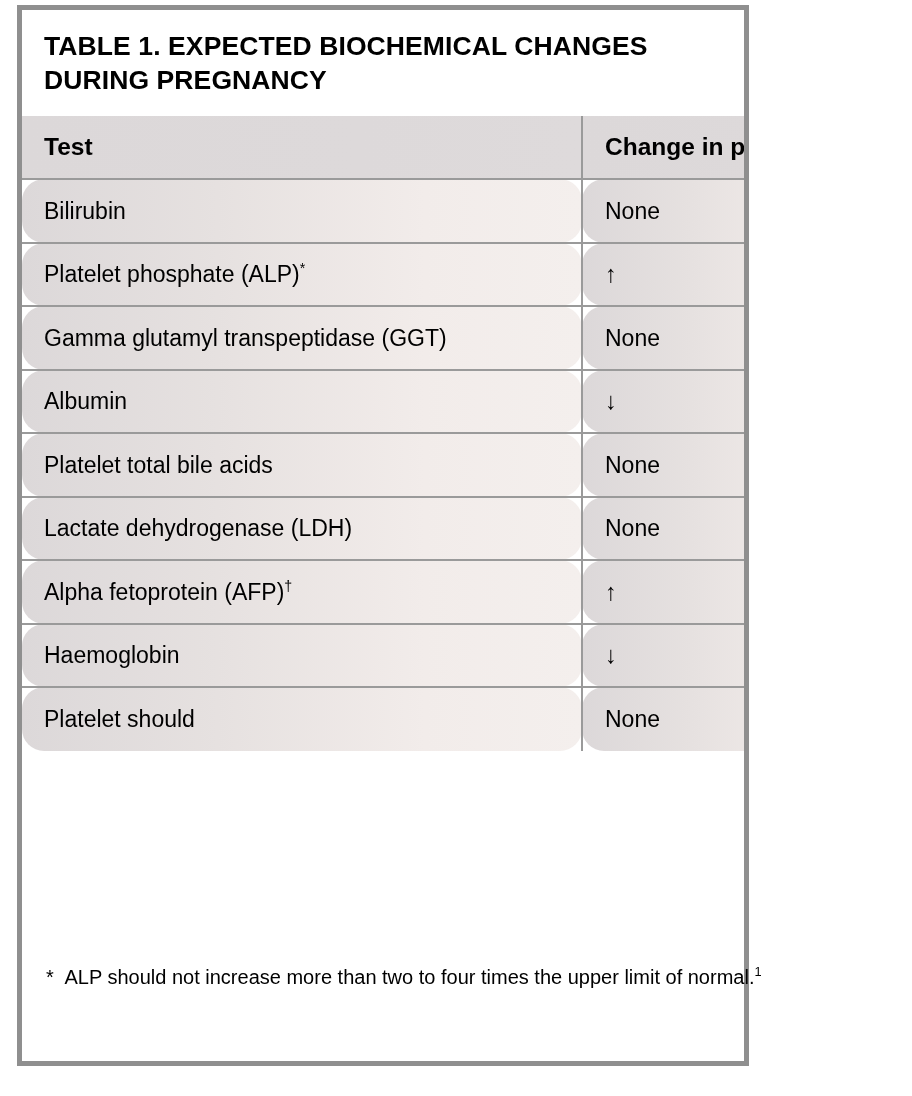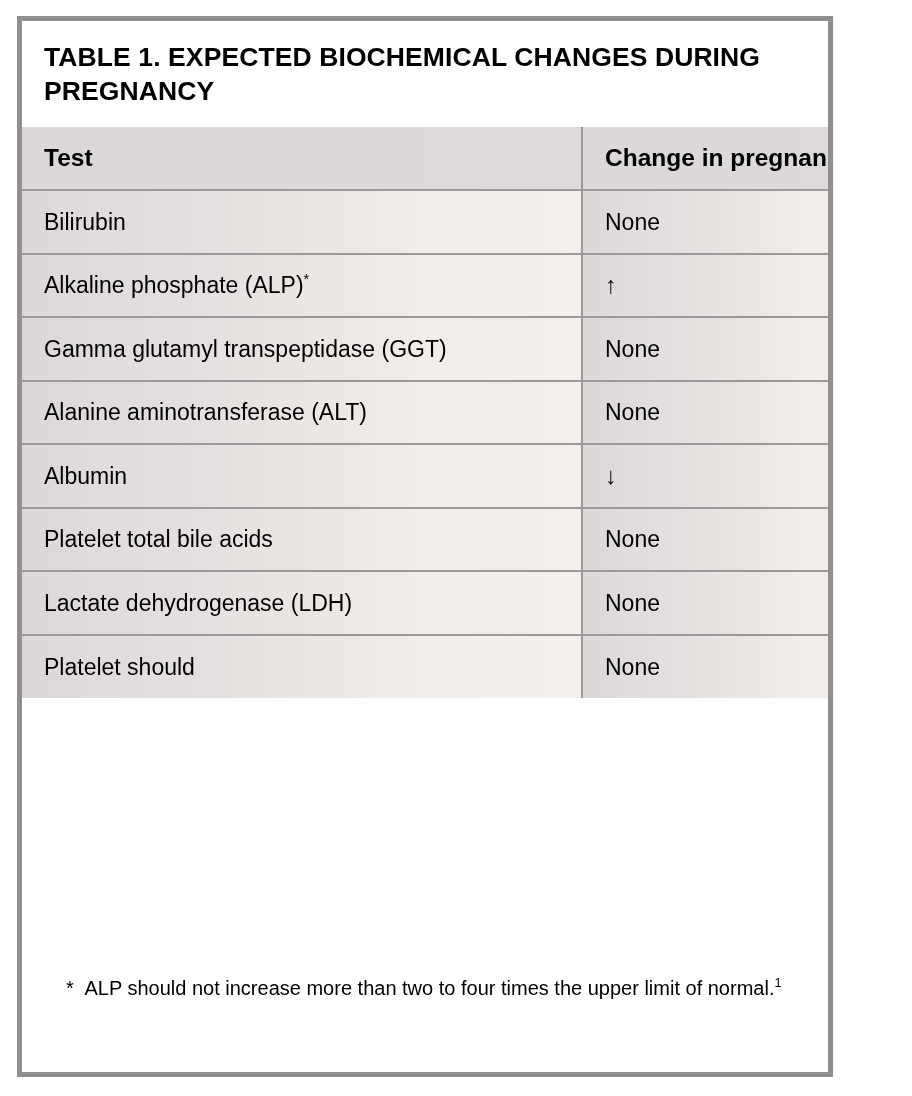--- a/index.html
+++ b/index.html
@@ -11,22 +11,22 @@
     width: 912px;
     height: 1096px;
     font-family: "Liberation Sans", sans-serif;
     -webkit-font-smoothing: antialiased;
   }
 
   
   .table-figure {
     position: absolute;
     left: 17px;
-    top: 16px;
-    width: 816px;
+    top: 5px;
+    width: 732px;
     height: 1061px;
     box-sizing: border-box;
     border: 5px solid #8f8f8f;
     background: #ffffff;
   }
 
   
   .title-block {
     box-sizing: border-box;
     padding: 20px 22px 18px 22px;
@@ -73,20 +73,21 @@
   }
   .data-table thead th {
     border-top: none;
     font-family: "Liberation Sans Narrow", "Liberation Sans", sans-serif;
     font-weight: bold;
     font-size: 24.5px;
     background-image: linear-gradient(to right, #dcd8d9 0%, #ddd9da 60%, #dedadb 100%);
   }
   .data-table tbody td {
     font-weight: normal;
+    border-radius: 22px;
   }
   .cell-change .arrow {
     font-size: 24px;
     line-height: 1;
     display: inline-block;
   }
   .cell-test sup {
     font-size: 0.62em;
     vertical-align: super;
     line-height: 0;
@@ -103,21 +104,20 @@
   .footnotes {
     box-sizing: border-box;
     background: #ffffff;
     padding: 22px 24px 20px 24px;
   }
   .footnote {
     font-size: 20px;
     line-height: 1.55;
     color: #000000;
     white-space: nowrap;
-    margin-left: 20px;
   }
   .footnote .marker {
     display: inline-block;
     min-width: 14px;
   }
   .footnote sup {
     font-size: 0.64em;
     vertical-align: super;
     line-height: 0;
   }
@@ -142,42 +142,46 @@
           <th class="cell-test">Test</th>
           <th class="cell-change">Change in pregnancy</th>
         </tr>
       </thead>
       <tbody>
           <tr>
             <td class="cell-test"><span>Bilirubin</span></td>
             <td class="cell-change"><span class="">None</span></td>
           </tr>
           <tr>
-            <td class="cell-test"><span>Alkaline phosphate (ALP)</span><sup>*</sup></td>
+            <td class="cell-test"><span>Platelet phosphate (ALP)</span><sup>*</sup></td>
             <td class="cell-change"><span class="arrow">↑</span></td>
           </tr>
           <tr>
             <td class="cell-test"><span>Gamma glutamyl transpeptidase (GGT)</span></td>
-            <td class="cell-change"><span class="">None</span></td>
-          </tr>
-          <tr>
-            <td class="cell-test"><span>Alanine aminotransferase (ALT)</span></td>
             <td class="cell-change"><span class="">None</span></td>
           </tr>
           <tr>
             <td class="cell-test"><span>Albumin</span></td>
             <td class="cell-change"><span class="arrow">↓</span></td>
           </tr>
           <tr>
             <td class="cell-test"><span>Platelet total bile acids</span></td>
             <td class="cell-change"><span class="">None</span></td>
           </tr>
           <tr>
             <td class="cell-test"><span>Lactate dehydrogenase (LDH)</span></td>
             <td class="cell-change"><span class="">None</span></td>
+          </tr>
+          <tr>
+            <td class="cell-test"><span>Alpha fetoprotein (AFP)</span><sup>†</sup></td>
+            <td class="cell-change"><span class="arrow">↑</span></td>
+          </tr>
+          <tr>
+            <td class="cell-test"><span>Haemoglobin</span></td>
+            <td class="cell-change"><span class="arrow">↓</span></td>
           </tr>
           <tr>
             <td class="cell-test"><span>Platelet should</span></td>
             <td class="cell-change"><span class="">None</span></td>
           </tr>
         </tbody>
     </table>
   </div>
 
   <div class="footnotes">

